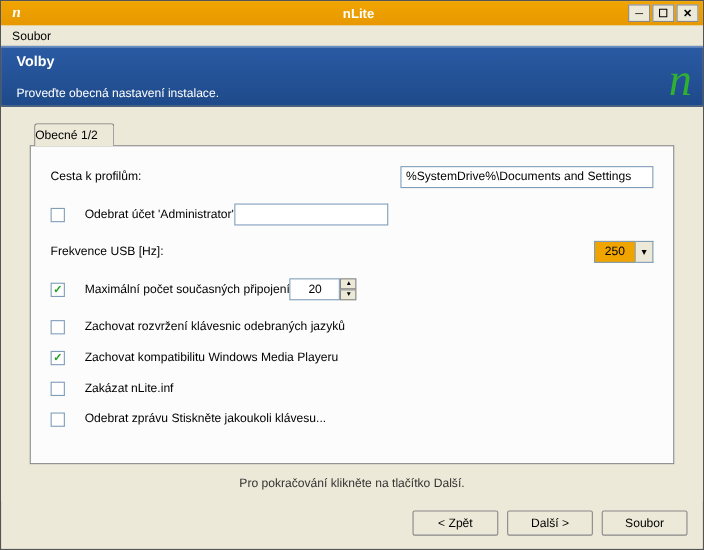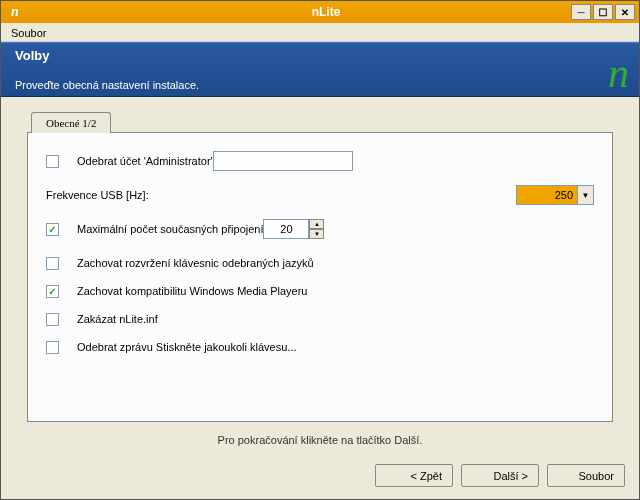--- a/index.html
+++ b/index.html
@@ -13,42 +13,42 @@
 .menubar { height: 20px; background: #ece9d8; border-bottom: 1px solid #ccc; display: flex; align-items: flex-end; padding: 0 4px; }
 .menu-item { padding: 2px 6px; cursor: pointer; }
 .header { height: 55px; background: linear-gradient(#2a5aa3,#1e4a8a); color: #fff; display: flex; align-items: center; padding: 8px 14px; position: relative; border-top: 1px solid #4a7ac0; border-bottom: 1px solid #0a2a5a; }
 .header-text h2 { font-size: 13px; font-weight: bold; margin-bottom: 16px; }
 .header-text p { font-size: 11px; }
 .logo { position: absolute; right: 10px; top: 6px; font-family: Georgia, serif; font-style: italic; font-size: 42px; }
 .logo .g { color: #30b030; }
 .content { flex: 1; padding: 14px 26px 0 26px; background: #ece9d8; }
 .tabs-wrap { position: relative; }
 .tabs { display: flex; position: relative; top: 1px; z-index: 2; margin-left: 4px; }
-.tab { padding: 4px 14px 4px 14px; border: 1px solid #888; border-bottom: none; background: #ece9d8; margin-right: 2px; cursor: pointer; border-radius: 3px 3px 0 0; font-size: 11px; font-family: Liberation Serif, serif; }
+.tab { padding: 4px 14px 4px 0; border: 1px solid #888; border-bottom: none; background: #ece9d8; margin-right: 2px; cursor: pointer; border-radius: 3px 3px 0 0; font-size: 11px; }
 .tab.active { background: #fcfcfc; border-bottom: 1px solid #fcfcfc; position: relative; }
 .panel { border: 1px solid #888; background: #fcfcfc; padding: 18px 18px 12px 18px; min-height: 290px; }
 .row { display: flex; align-items: center; margin-bottom: 14px; min-height: 20px; }
 .row.tight { margin-bottom: 8px; }
 .row label { flex: 1; }
 .text-input { border: 1px solid #7f9db9; height: 20px; padding: 1px 4px; font-family: inherit; font-size: 11px; background: #fff; }
 .w230 { width: 230px; } .w140 { width: 140px; }
 .select-wrap { display: flex; }
-.select-val { width: 62px; height: 20px; border: 1px solid #7f9db9; background: #f0a400; padding: 1px 4px; line-height: 16px; text-align: right; }
+.select-val { width: 38px; height: 20px; border: 1px solid #7f9db9; background: #f0a400; padding: 1px 4px; line-height: 16px; text-align: center; }
 .select-btn { width: 16px; height: 20px; border: 1px solid #7f9db9; border-left: none; background: #ece9d8; display: flex; align-items: center; justify-content: center; cursor: pointer; font-size: 8px; }
 .spinner { display: flex; }
 .spinner input { width: 46px; height: 20px; border: 1px solid #7f9db9; text-align: center; font-family: inherit; font-size: 11px; }
 .spin-btns { display: flex; flex-direction: column; }
 .spin-btn { width: 15px; height: 10px; border: 1px solid #888; background: #ece9d8; font-size: 6px; display: flex; align-items: center; justify-content: center; cursor: pointer; line-height: 1; }
 .chk { display: flex; align-items: center; gap: 18px; cursor: pointer; }
 .chk-box { width: 13px; height: 13px; border: 1px solid #7f9db9; background: #fff; display: flex; align-items: center; justify-content: center; font-size: 10px; color: #21a121; font-weight: bold; }
 .chk.disabled { color: #999; cursor: default; }
 .chk.disabled .chk-box { background: #eee; border-color: #bbb; }
 .footer-hint { text-align: center; padding: 12px 0 10px 0; color: #333; }
 .button-row { display: flex; justify-content: flex-end; gap: 8px; padding: 8px 14px 12px 0; }
-.btn { min-width: 78px; height: 23px; border: 1px solid #888; background: #ece9d8; cursor: pointer; font-family: inherit; font-size: 11px; padding: 0 10px; border-radius: 2px; text-align: right; }
+.btn { min-width: 78px; height: 23px; border: 1px solid #888; background: #ece9d8; cursor: pointer; font-family: inherit; font-size: 11px; padding: 0 10px; border-radius: 2px; }
 </style>
 </head>
 <body>
 
 <div class="window">
 
   <div class="titlebar">
     <div class="app-icon">n</div>
     <div class="title">nLite</div>
     <div class="win-btns">
@@ -71,20 +71,24 @@
   </div>
 
   <div class="content">
     <div class="tabs-wrap">
       <div class="tabs">
         <div class="tab">Obecné 1/2</div>
       </div>
 
       <div class="panel">
 
+        <div class="row">
+          <label>Cesta k profilům:</label>
+          <input class="text-input w230" value="%SystemDrive%\Documents and Settings" style="">
+        </div>
 
         <div class="row">
           <div class="chk">
             <div class="chk-box"></div>
             <span>Odebrat účet 'Administrator'</span>
           </div>
           <input class="text-input w140" value="" style="">
         </div>
 
         <div class="row">

